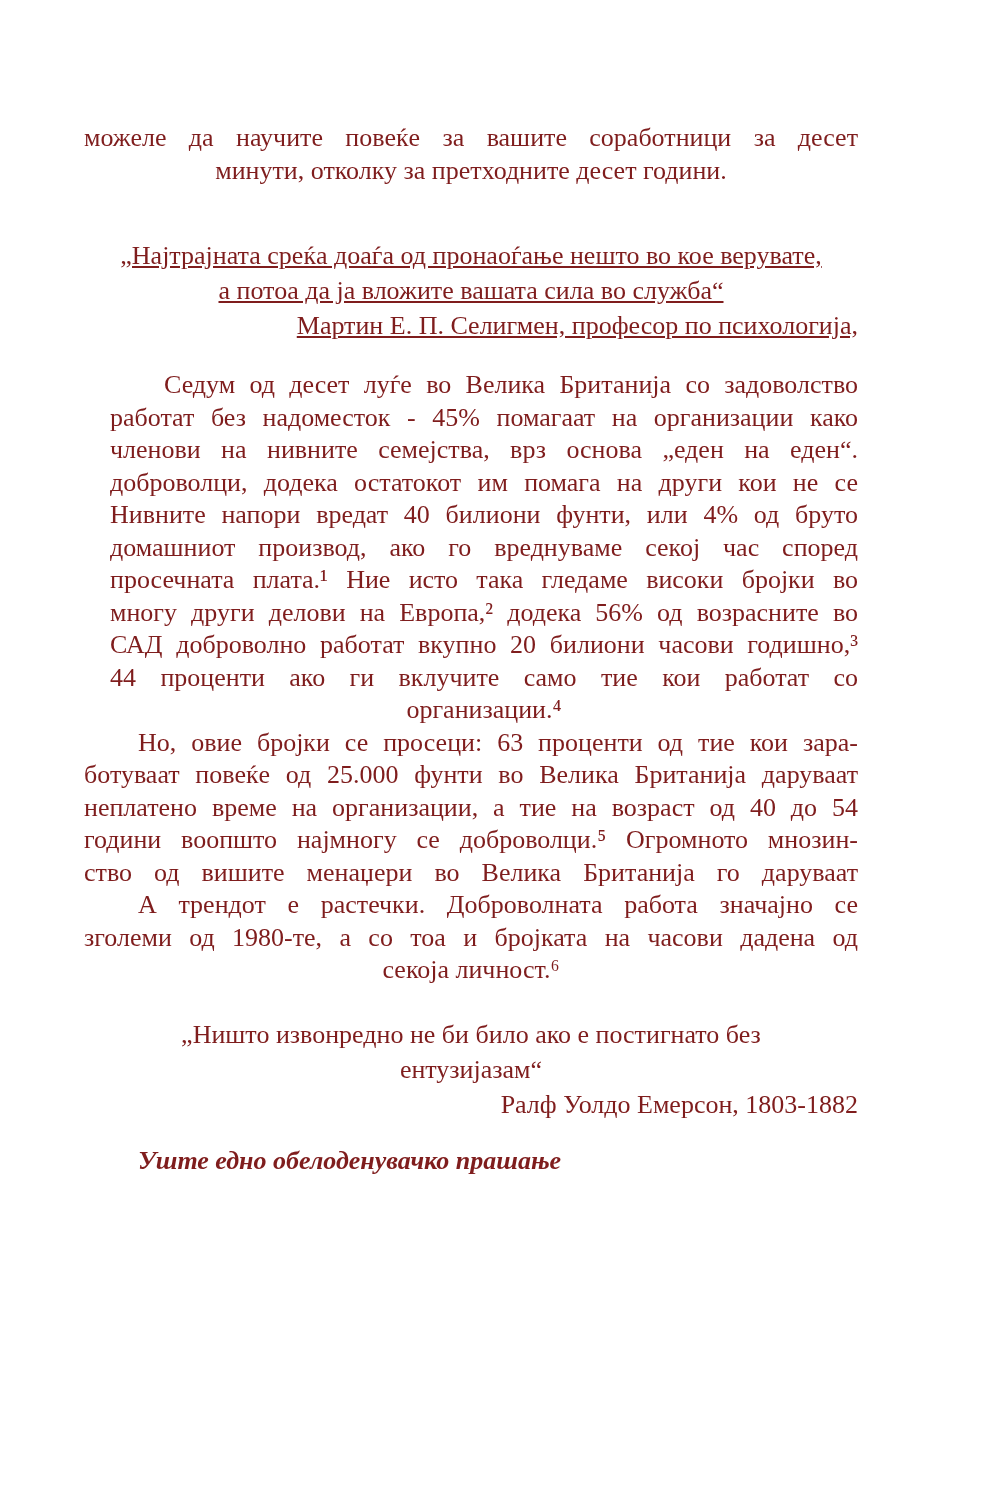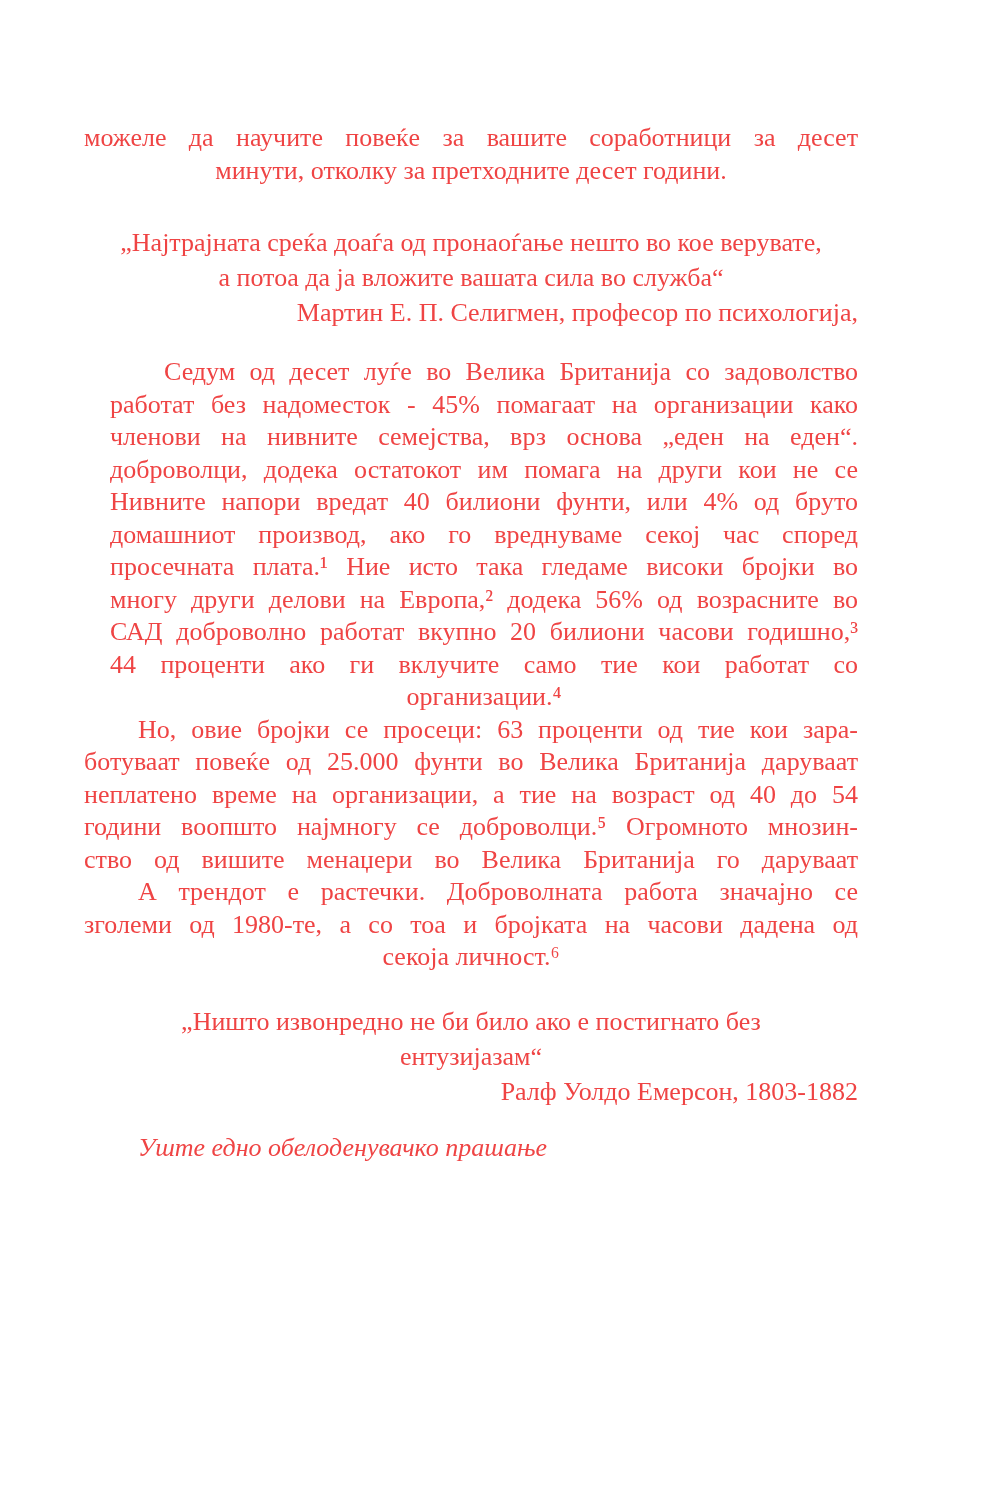--- a/index.html
+++ b/index.html
@@ -5,48 +5,48 @@
   html, body {
     margin: 0;
     padding: 0;
     background: #ffffff;
   }
   .page {
     position: relative;
     width: 982px;
     height: 1265px;
     background: #ffffff;
-    color: #ef4444;
+    color: #7f1d1d;
     font-family: "Liberation Serif", "DejaVu Serif", serif;
     overflow: hidden;
   }
   .text-col {
     position: absolute;
     left: 84px;
     top: 122px;
     width: 774px;
     font-size: 26px;
     line-height: 32.5px;
   }
   .ln { min-height: 32.5px; }
   
   .jl { text-align: justify; text-align-last: justify; }
   .last { text-align: center; }
   .indent { text-indent: 54px; }
   .center { text-align: center; text-align-last: center; }
   .right { text-align: right; text-align-last: right; }
   .italic { font-style: italic; }
   .quote { line-height: 35px; }
-  .quote1 { margin-top: 38px; }
+  .quote1 { margin-top: 51px; text-decoration: underline; }
   .para1 { margin-top: 26px; margin-left: 26px; }
   .quote2 { margin-top: 30px; }
   .heading {
     margin-top: 22px;
     margin-bottom: 5px;
-    font-weight: normal;
+    font-weight: bold;
     font-style: italic;
     text-indent: 54px;
     line-height: 33px;
   }
   .pagenum {
     position: absolute;
     left: 84px;
     top: 1383px;
     width: 774px;
     text-align: right;

